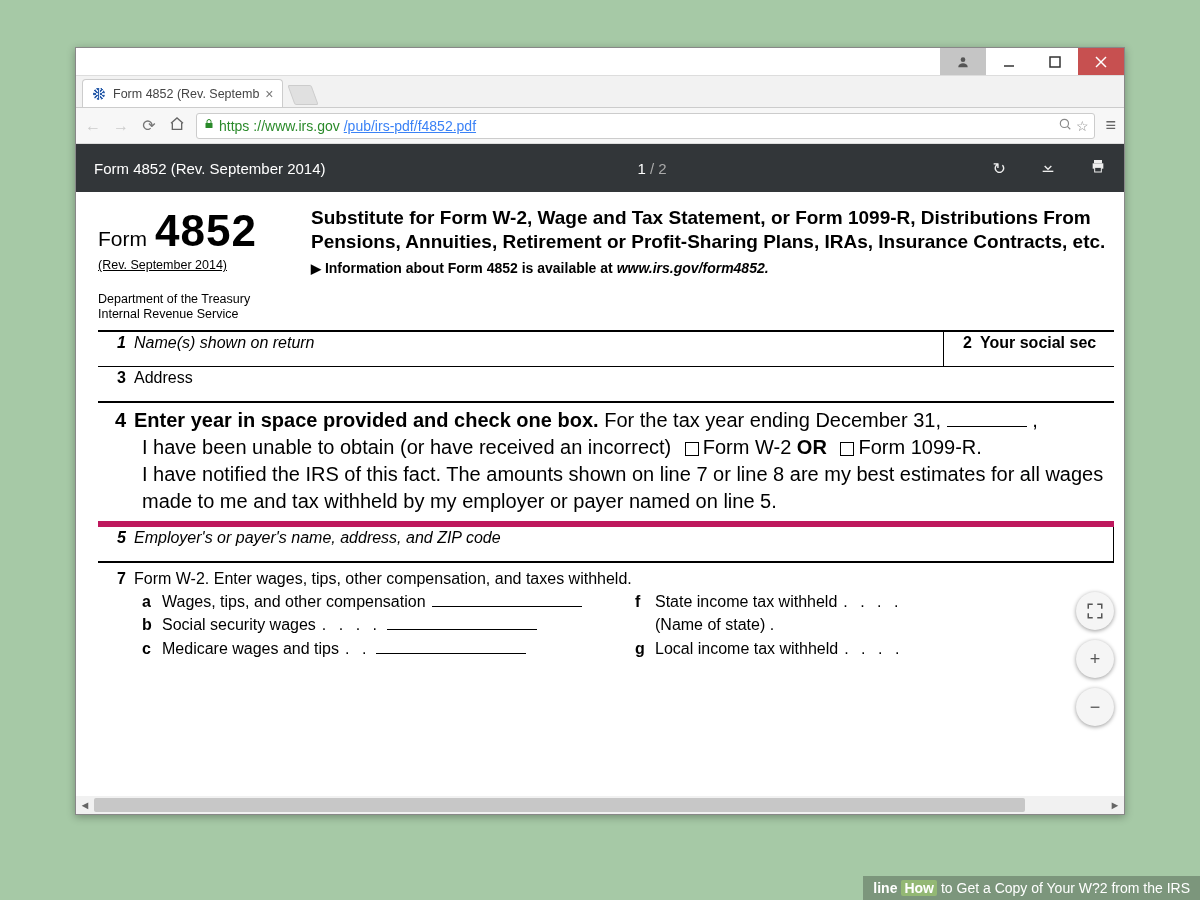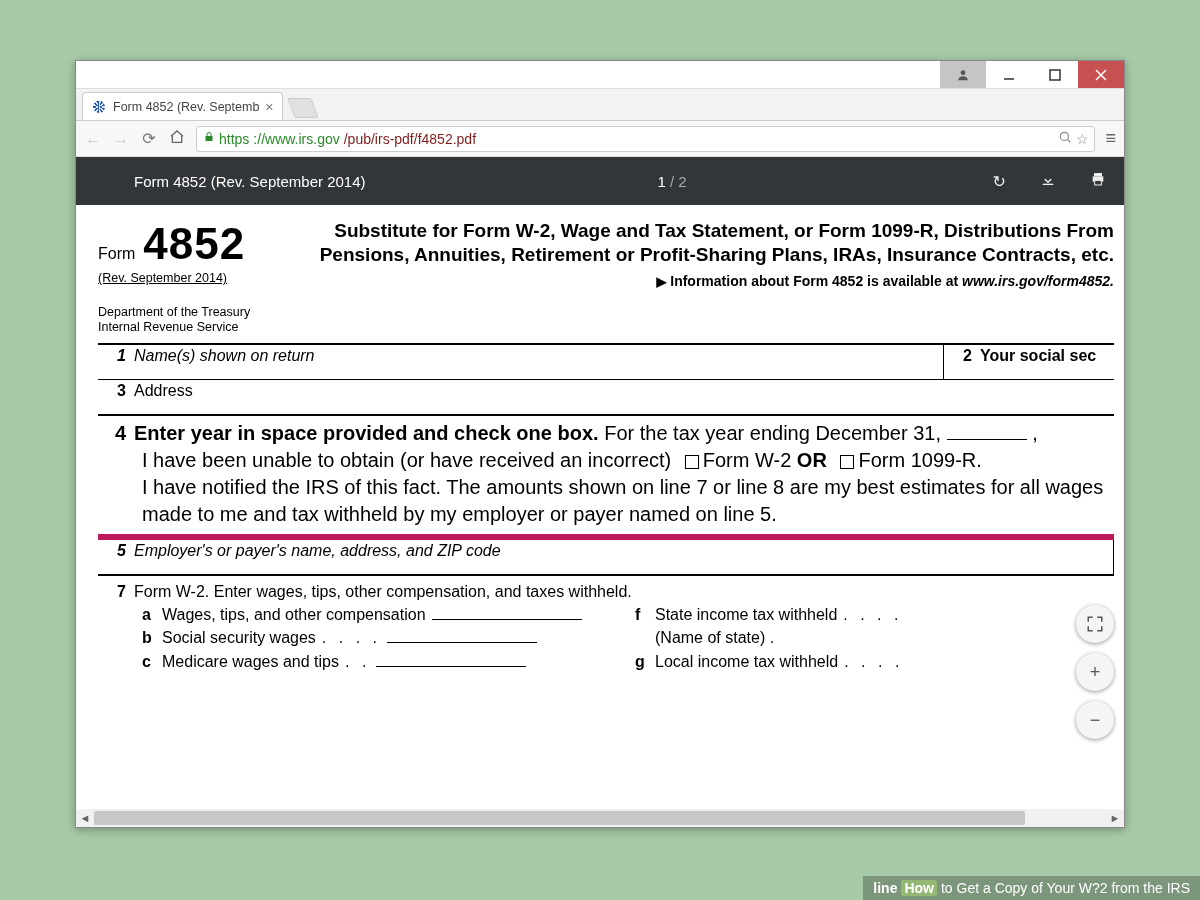--- a/index.html
+++ b/index.html
@@ -7,21 +7,21 @@
     background: #a6c9a6;
     font-family: Arial, Helvetica, sans-serif;
     width: 1200px;
     height: 900px;
     position: relative;
     overflow: hidden;
   }
   .window {
     position: absolute;
     left: 75px;
-    top: 60px;
+    top: 47px;
     width: 1050px;
     height: 768px;
     background: #fff;
     border: 1px solid #888;
     box-shadow: 0 2px 8px rgba(0,0,0,0.3);
   }
   
   .titlebar {
     height: 28px;
     background: #fff;
@@ -95,36 +95,36 @@
     border-radius: 3px;
     display:flex;
     align-items:center;
     padding: 0 6px;
     gap: 4px;
     font-size: 14px;
   }
   .address .lock { color:#2a8a2a; font-size:12px; }
   .address .url-scheme { color:#2a8a2a; }
   .address .url-host { color:#2a8a2a; }
-  .address .url-path { color:#7f1d1d; }
+  .address .url-path { color:#3b82f6;text-decoration:underline; }
   .address .spacer { flex:1; }
   .address .addr-icon { color:#888; font-size:14px; }
   .toolbar .menu-icon { color:#666; font-size:18px; }
   
   .pdf-header {
     height: 48px;
     background: #323639;
     color:#fff;
     display:flex;
     align-items:center;
     padding: 0 18px;
     gap: 20px;
     font-size: 15px;
   }
-  .pdf-header .doc-title { flex: 0 0 auto; margin-left: 40px; }
+  .pdf-header .doc-title { flex: 0 0 auto; }
   .pdf-header .page-ind { margin-left: auto; margin-right: auto; }
   .pdf-header .page-ind .total { color:#aaa; }
   .pdf-header .hdr-icon { color:#eee; font-size:16px; margin-left:14px; }
   
   .pdf-area {
     position: relative;
     height: calc(100% - 28px - 32px - 36px - 48px - 18px);
     background:#525659;
     overflow: hidden;
   }
@@ -134,25 +134,25 @@
     padding: 14px 22px 0 22px;
     font-family: Arial, Helvetica, sans-serif;
     color:#000;
     width: 1060px;
     height: 100%;
   }
   
   .form-head { display:flex; gap: 18px; border-bottom: 2px solid #000; padding-bottom: 8px; }
   .form-head-left { width: 195px; }
   .form-head-left .form-line1 { display:flex; align-items: baseline; gap:8px; }
-  .form-head-left .form-word { font-size: 16px; margin-top: 12px; }
+  .form-head-left .form-word { font-size: 21px; margin-top: 12px; }
   .form-head-left .form-number { font-size: 44px; font-weight: 900; letter-spacing:1px; }
   .form-head-left .rev { font-size: 12.5px; margin-top:2px;text-decoration:underline; }
   .form-head-left .dept { font-size: 12.5px; margin-top: 20px; line-height:1.2; }
-  .form-head-right { flex:1; text-align:right; }
+  .form-head-right { flex:1; text-align:left; }
   .form-head-right .title { font-size: 19px; font-weight:bold; line-height:1.25; }
   .form-head-right .sub { font-size: 14px; font-weight:bold; margin-top:6px; }
   .form-head-right .sub .arrow { font-size:13px; }
   
   .frow { border-bottom:1px solid #000; display:flex; font-size:16px; }
   .frow.thick { border-bottom: 2px solid #000; }
   .cell { padding: 2px 6px 14px 6px; }
   .cell .num { font-weight:bold; display:inline-block; width: 22px; text-align:right; margin-right:8px; }
   .pair-left { flex:1; border-right:1px solid #000;font-style:italic; }
   .pair-right { width: 170px; }

